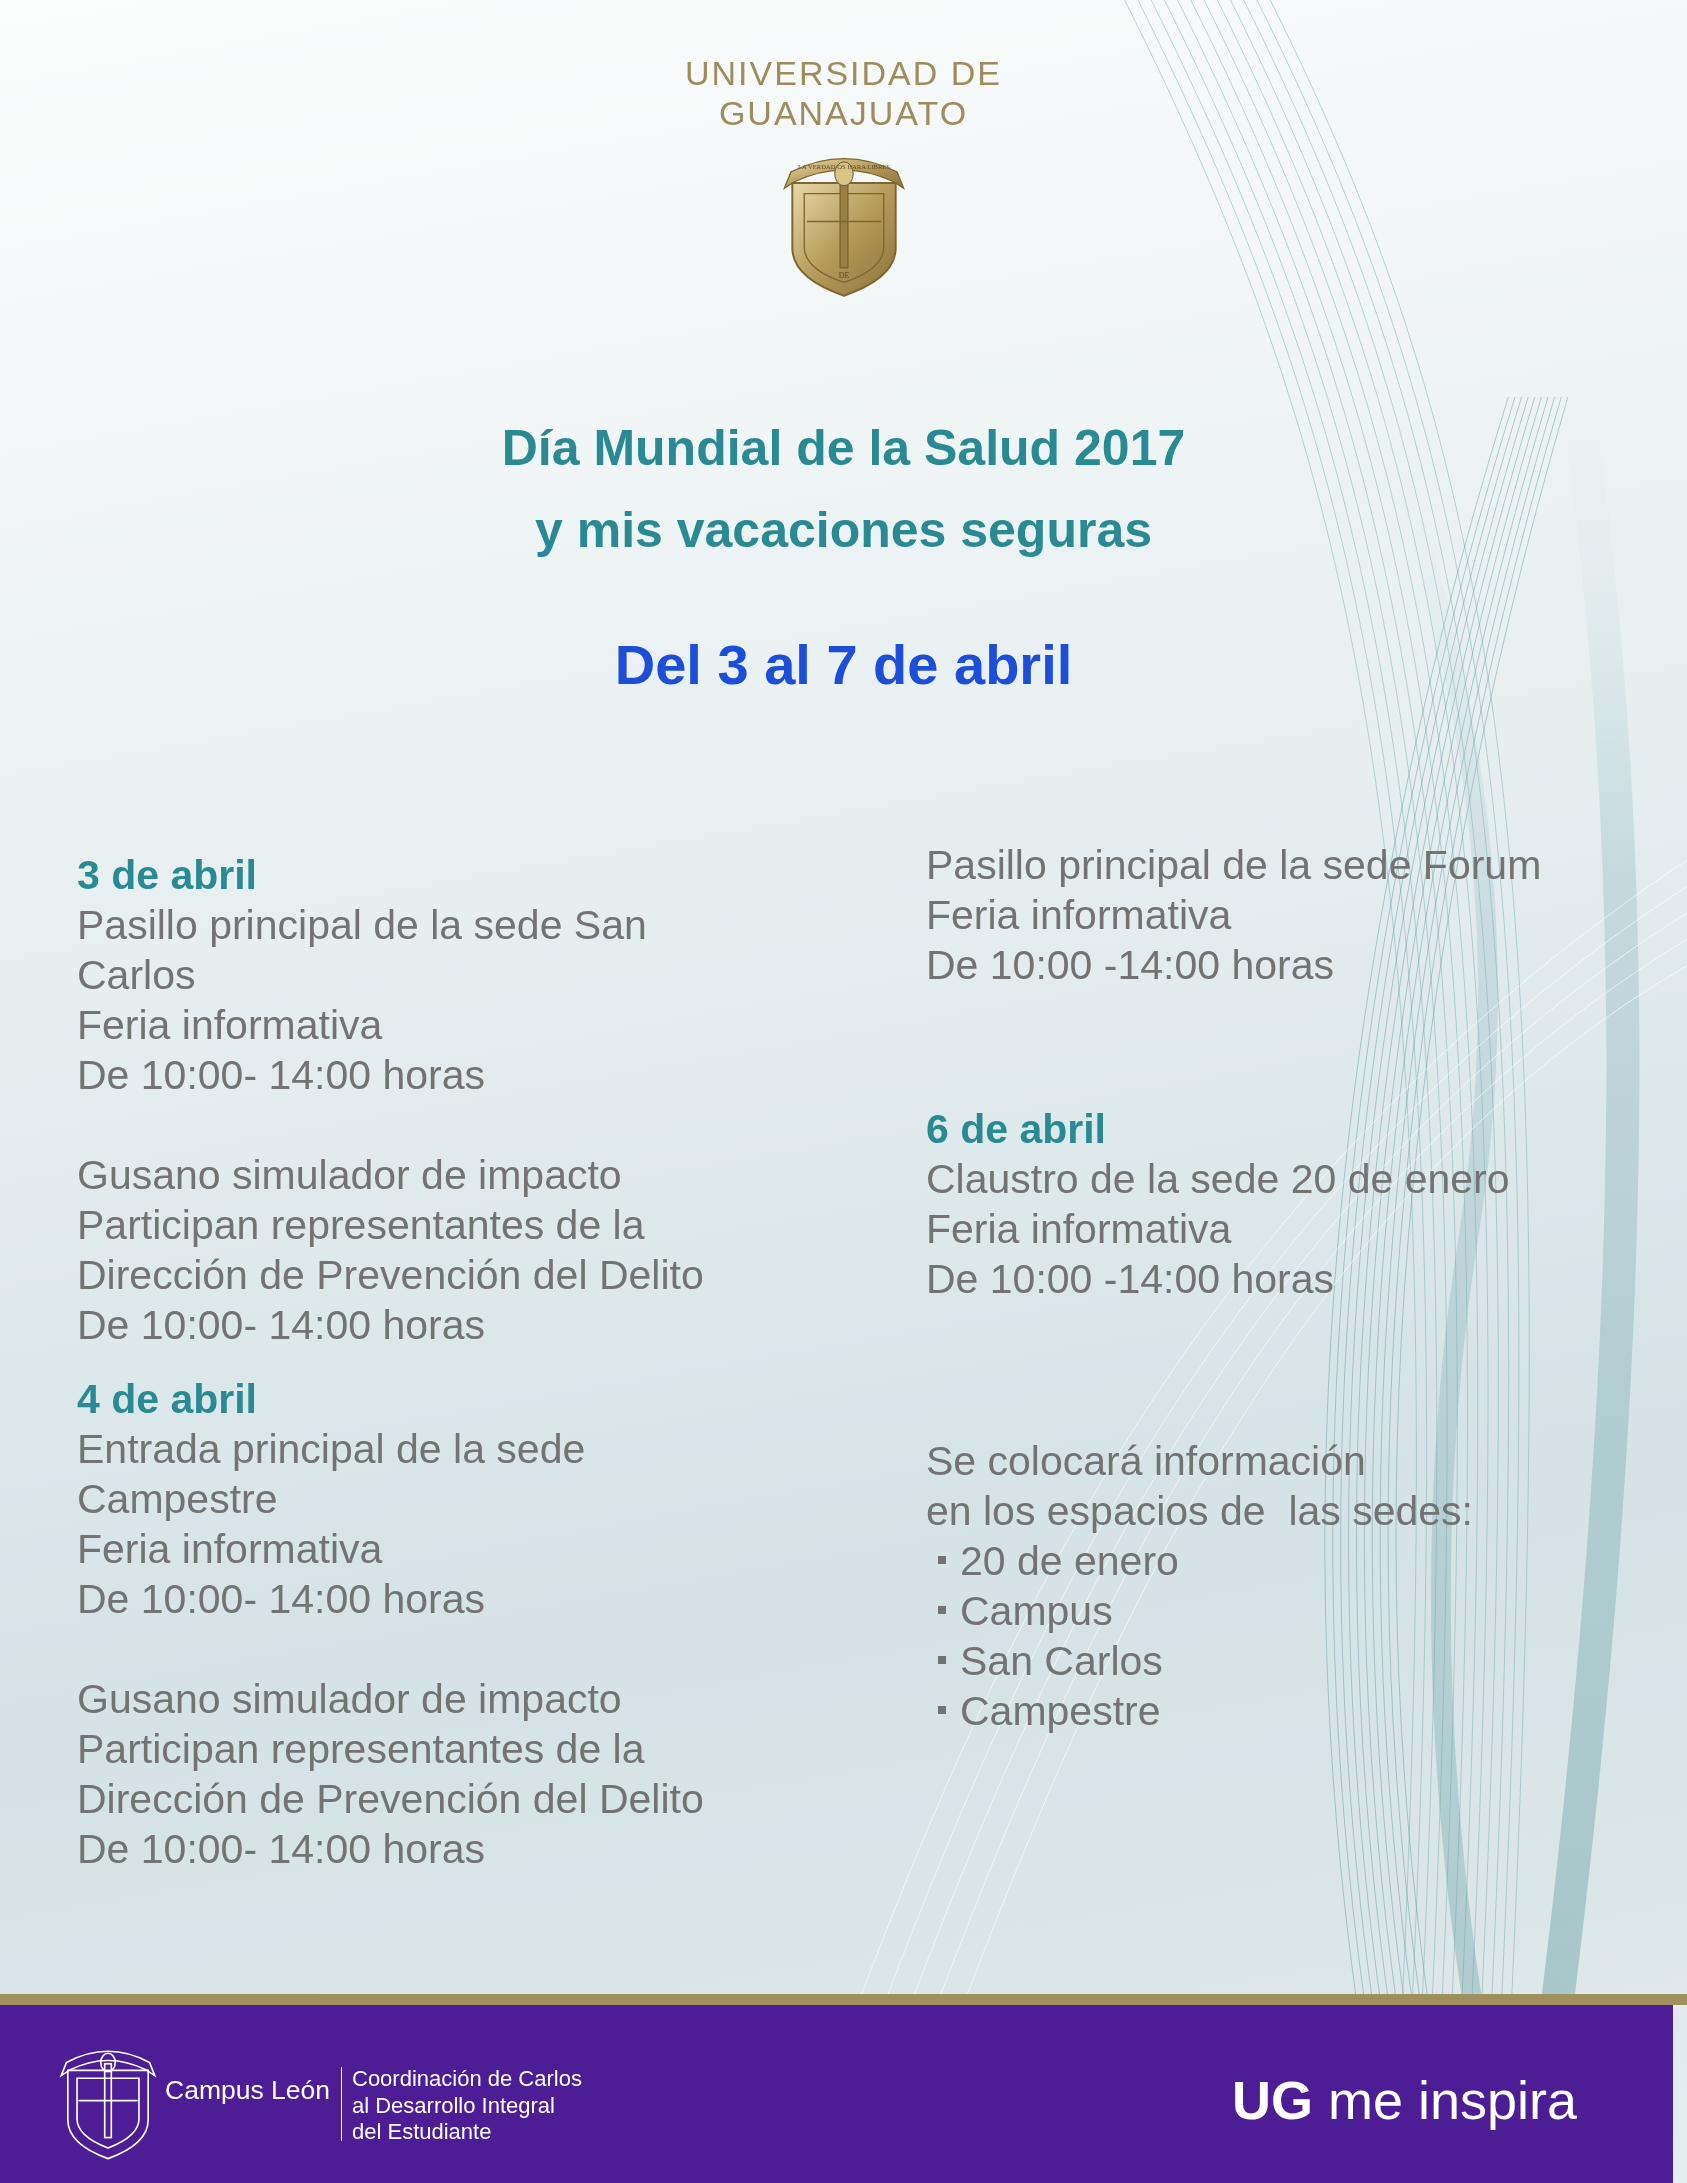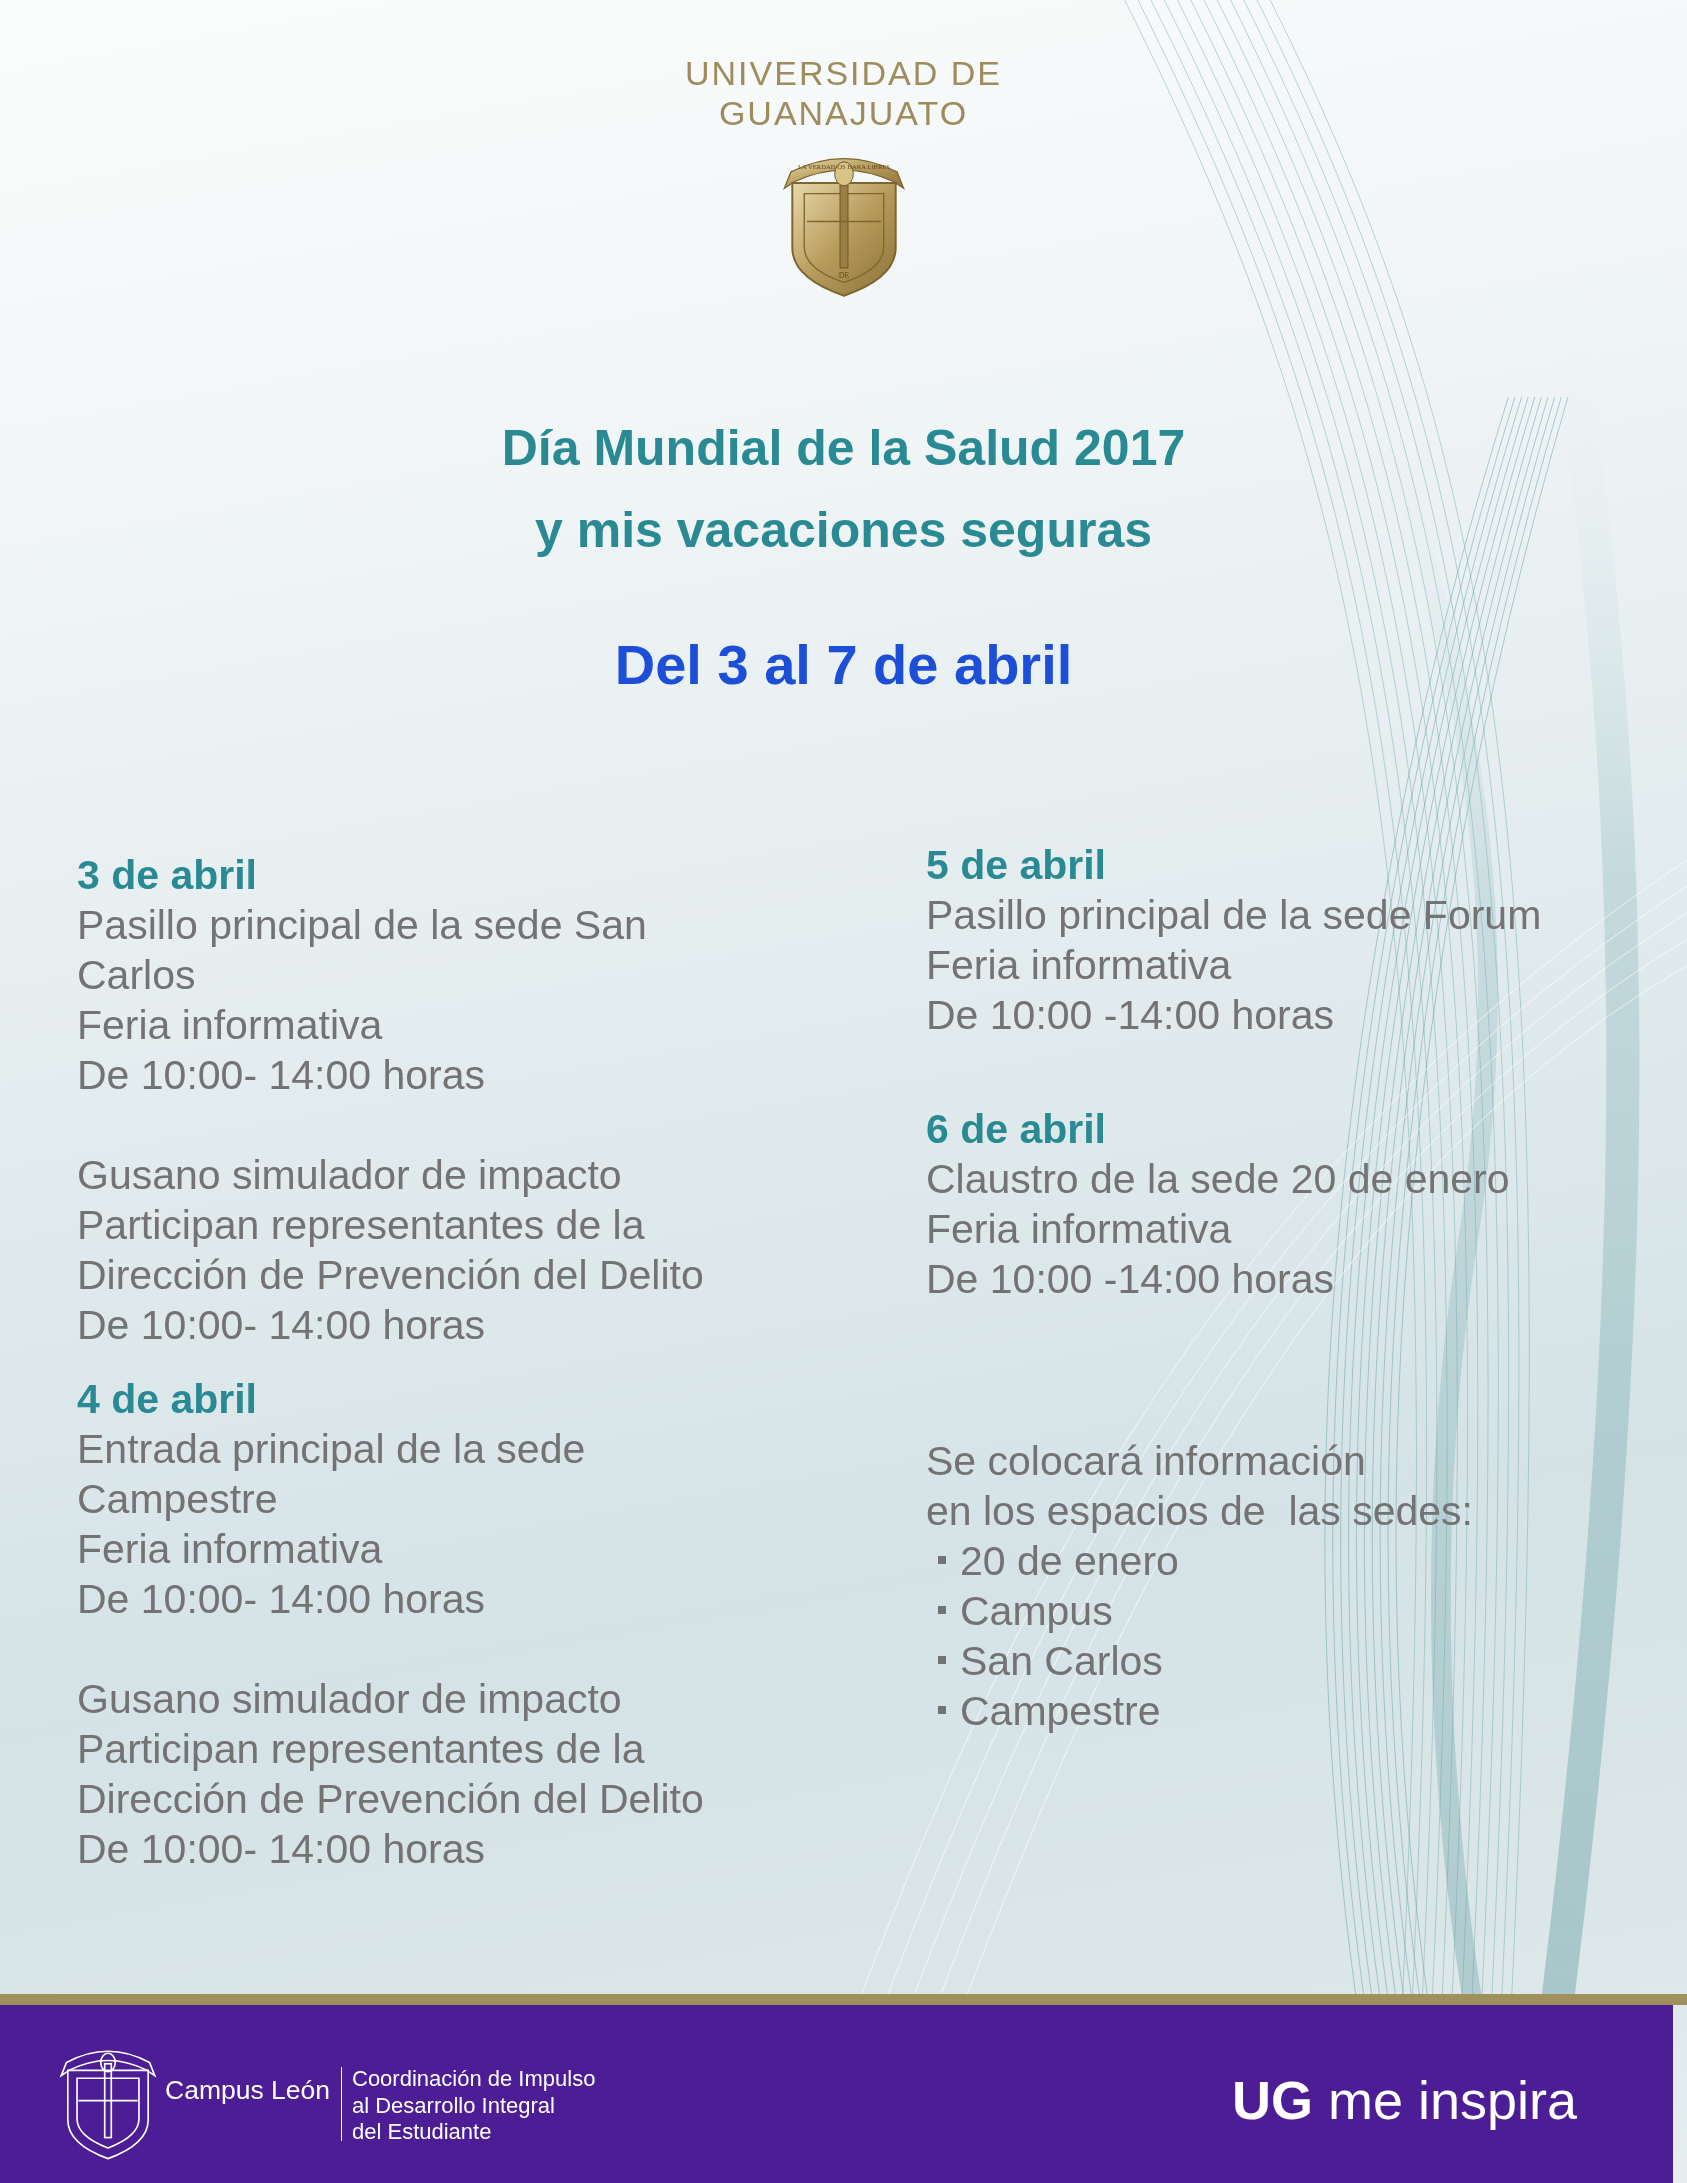--- a/index.html
+++ b/index.html
@@ -240,21 +240,20 @@
     <div class="line">De 10:00- 14:00 horas</div>
     <div class="gap"></div>
     <div class="line">Gusano simulador de impacto</div>
     <div class="line">Participan representantes de la</div>
     <div class="line">Dirección de Prevención del Delito</div>
     <div class="line">De 10:00- 14:00 horas</div>
   </div>
 </div>
 
 <div class="col col-right" style="top:840px;">
-  <div class="day-date">5 de abril</div>
   <div class="line">Pasillo principal de la sede Forum</div>
   <div class="line">Feria informativa</div>
   <div class="line">De 10:00 -14:00 horas</div>
 </div>
 
 <div class="col col-right" style="top:1104px;">
   <div class="day-date">6 de abril</div>
   <div class="line">Claustro de la sede 20 de enero</div>
   <div class="line">Feria informativa</div>
   <div class="line">De 10:00 -14:00 horas</div>
@@ -279,19 +278,19 @@
         <path d="M38 62 L132 62 L132 124 Q132 150 85 168 Q38 150 38 124 Z"></path>
         <rect x="80" y="40" width="10" height="112"></rect>
         <ellipse cx="85" cy="38" rx="11" ry="14"></ellipse>
         <path d="M40 96 L130 96"></path>
       </g>
     </svg>
   </div>
   <div class="campus">Campus León</div>
   <div class="footer-divider"></div>
   <div class="coord">
-    <div>Coordinación de Impulso</div>
+    <div>Coordinación de Carlos</div>
     <div>al Desarrollo Integral</div>
     <div>del Estudiante</div>
   </div>
   <div class="slogan"><span class="ug">UG</span><span style="white-space:pre"> me inspira</span></div>
 </div>
 
 
 </body></html>

